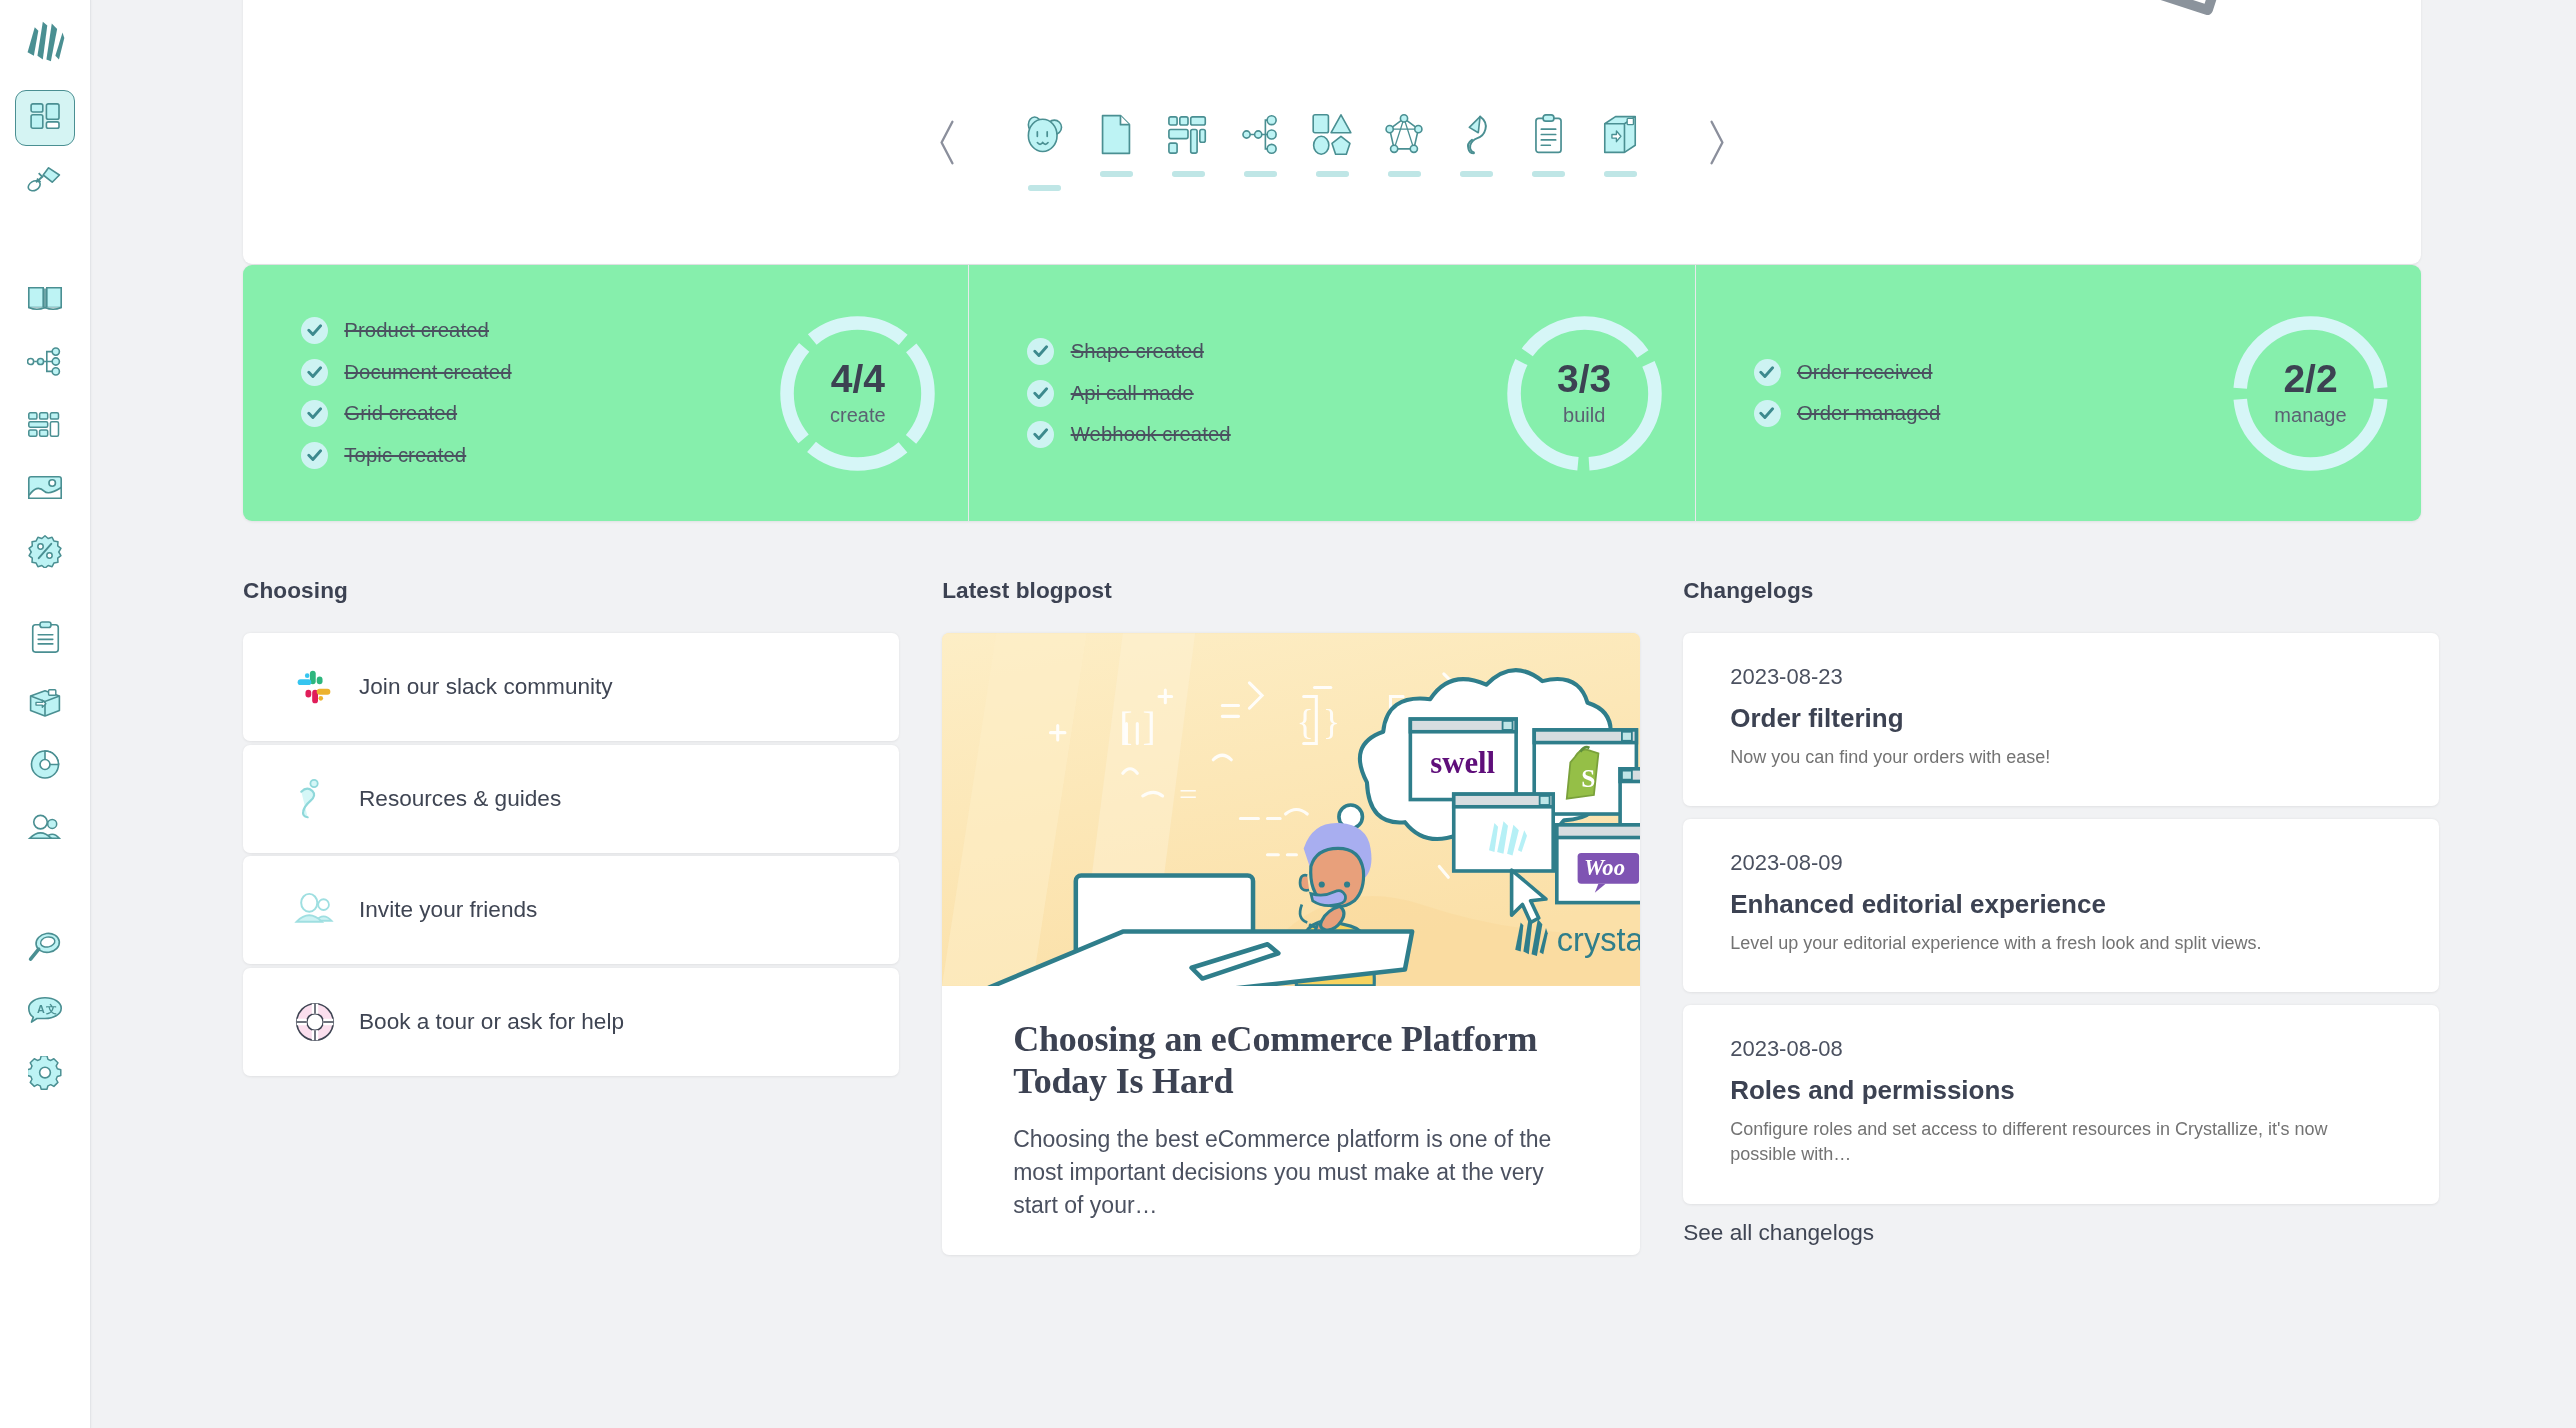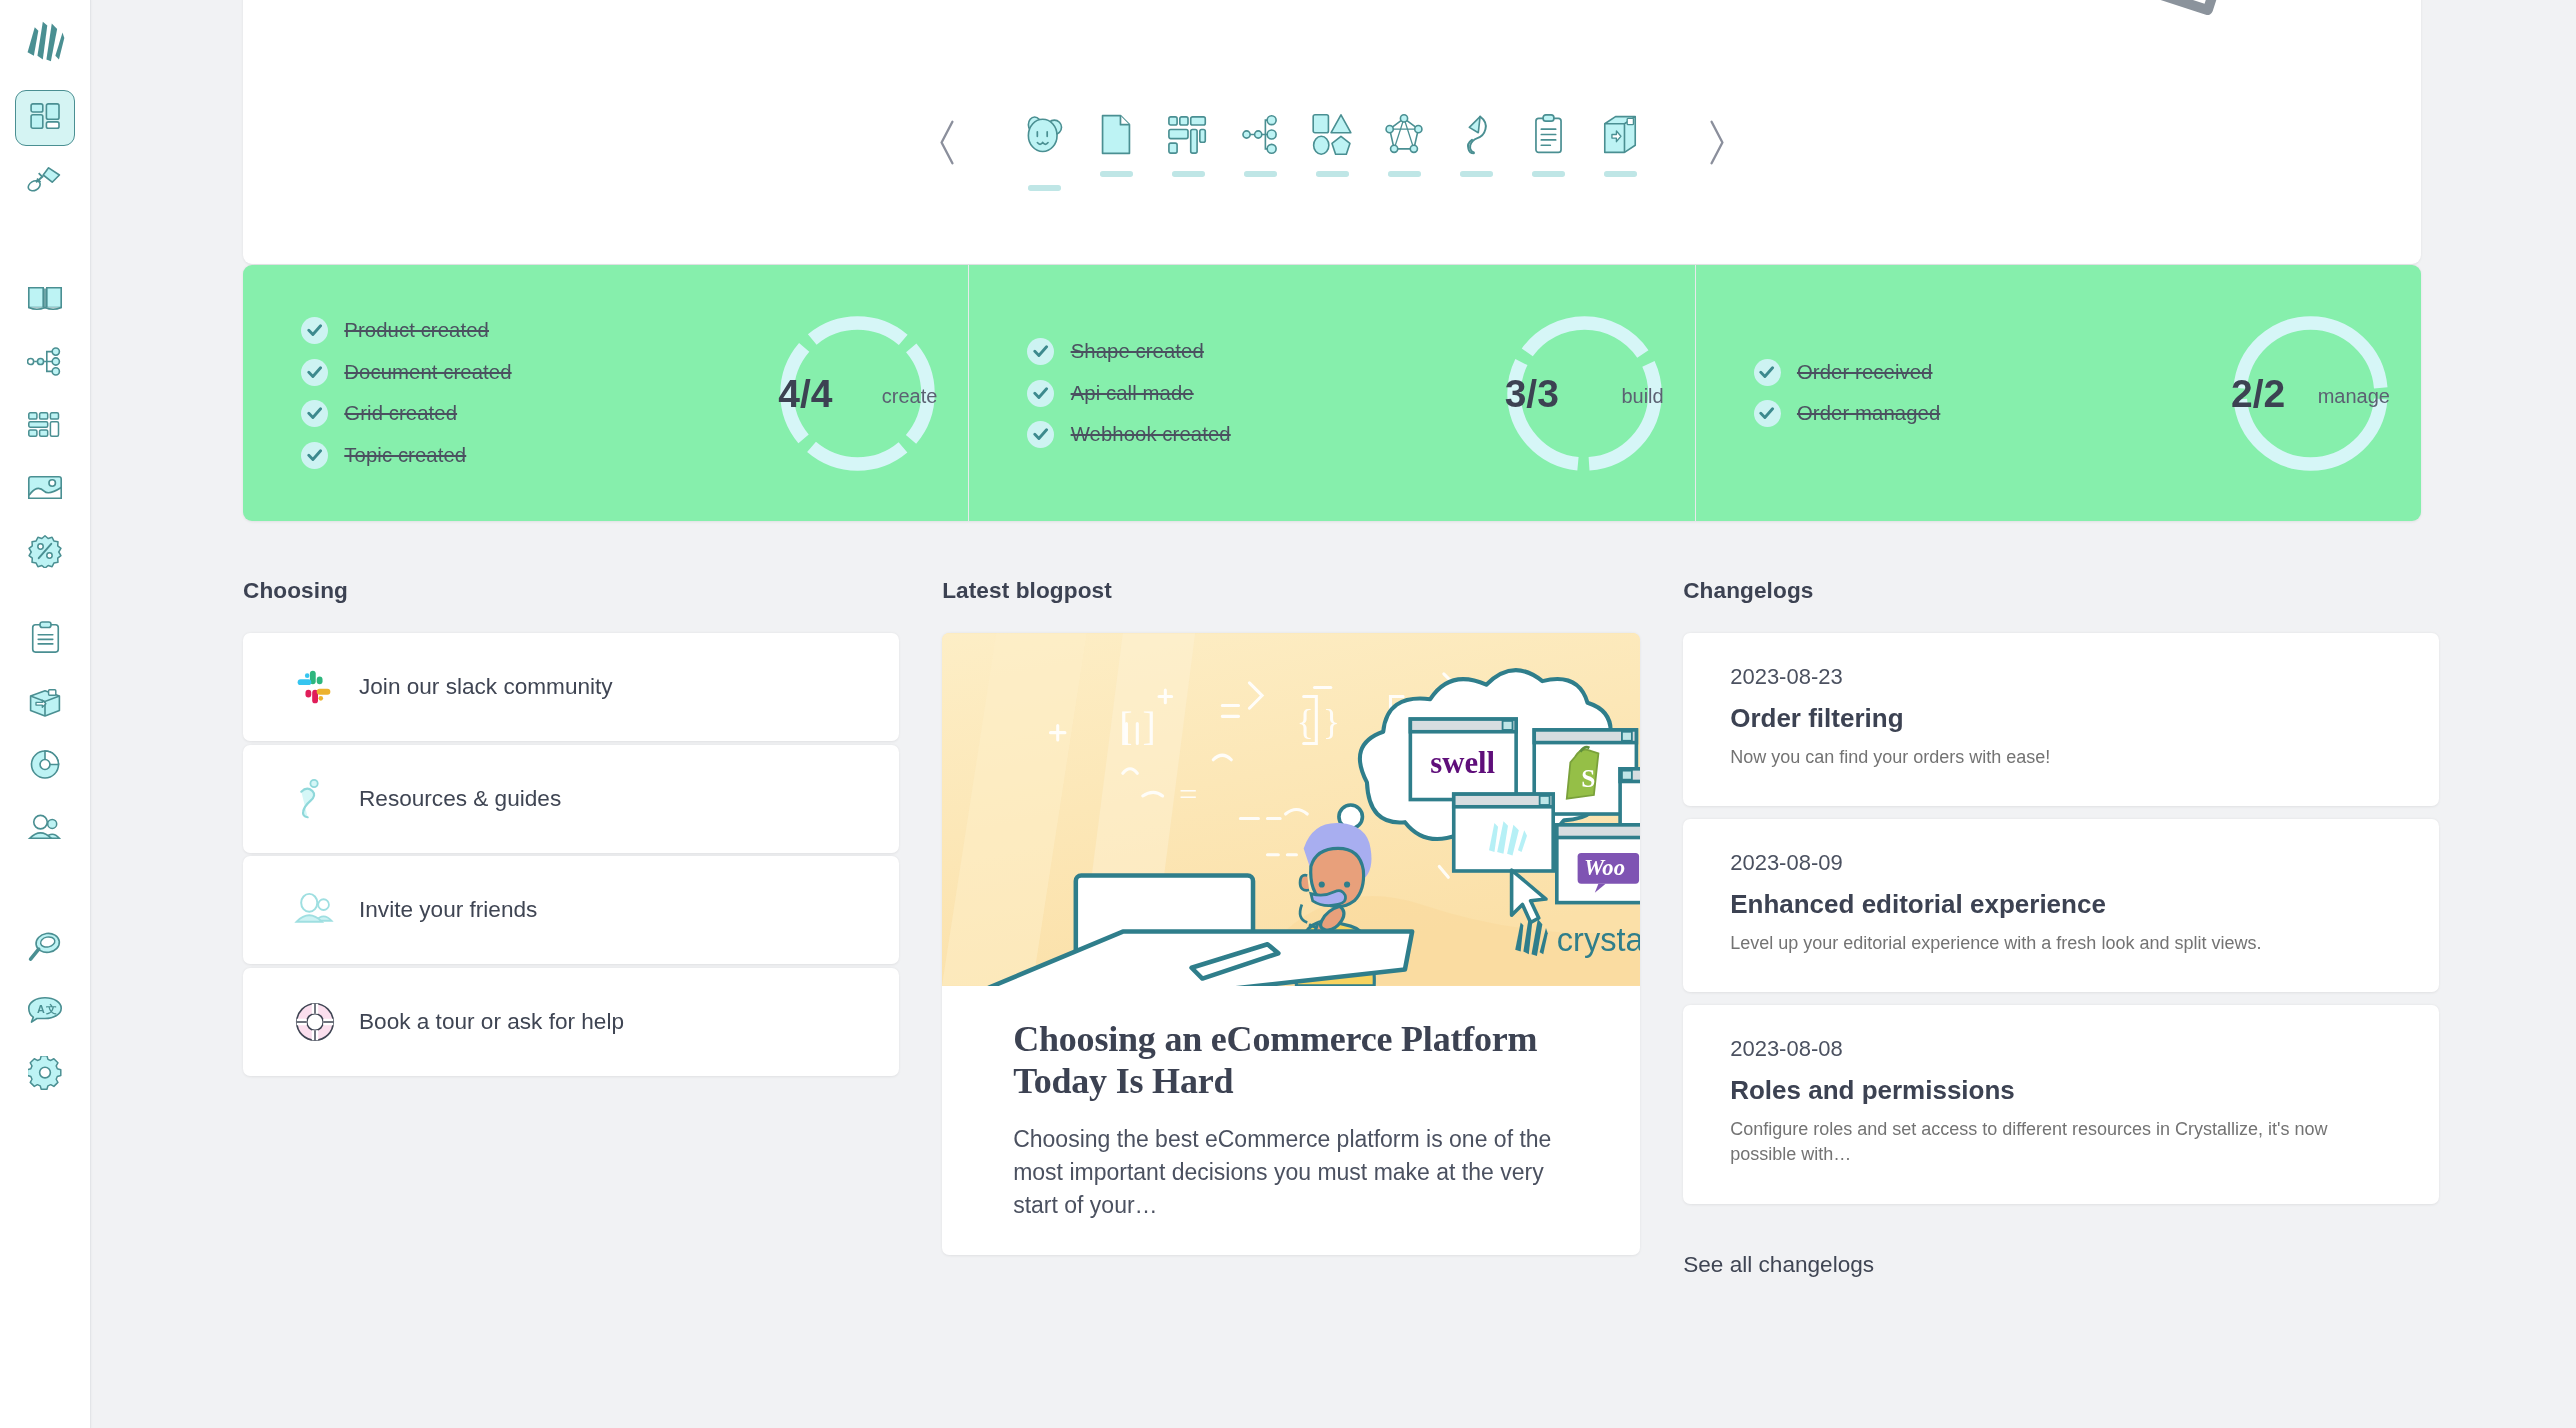--- a/index.html
+++ b/index.html
@@ -115,21 +115,21 @@
     font-size: 20.3px; color: #4b5160; font-weight: 500;
     text-decoration: line-through;
     text-decoration-color: #4b5160;
     text-decoration-thickness: 1.8px;
     letter-spacing: 0.1px;
   }
   .ring-wrap { position: relative; width: 159px; height: 159px; flex: 0 0 159px; }
   .ring-wrap svg { display: block; }
   .ring-txt {
     position: absolute; inset: 0;
-    display: flex; flex-direction: row; align-items: center; justify-content: space-between;
+    display: flex; flex-direction: column; align-items: center; justify-content: center;
   }
   .ring-num { font-size: 39px; font-weight: 700; color: #3c4252; line-height: 1; }
   .ring-cap { font-size: 20px; color: #5b6172; margin-top: 6.3px; }
 
   
   .lower {
     position: absolute; left: 152px; top: 578px;
     width: 2196px;
     display: flex; gap: 43px;
   }
@@ -173,21 +173,21 @@
 
   .cl-card {
     background: #fff; border-radius: 7.2px;
     box-shadow: 0 0.9px 2.7px rgba(0,0,0,.07);
     padding: 31px 47px 36px 47px;
     margin-bottom: 12.7px;
   }
   .cl-date { font-size: 22px; color: #4b5160; }
   .cl-title { font-size: 26px; font-weight: 700; color: #3c4252; margin-top: 12.7px; }
   .cl-desc { font-size: 18px; color: #737373; line-height: 1.42; margin-top: 11px; }
-  .cl-link { font-size: 22.6px; color: #3f4553; margin-top: 36px; }
+  .cl-link { font-size: 22.6px; color: #3f4553; margin-top: 4px; }
 </style>
 </head>
 <body>
 
 <div id="root">
 
   <nav class="sidebar">
     <div class="logo">
       <svg width="45" height="43" viewBox="0 0 50 48">
         <g fill="#4a8f92">

